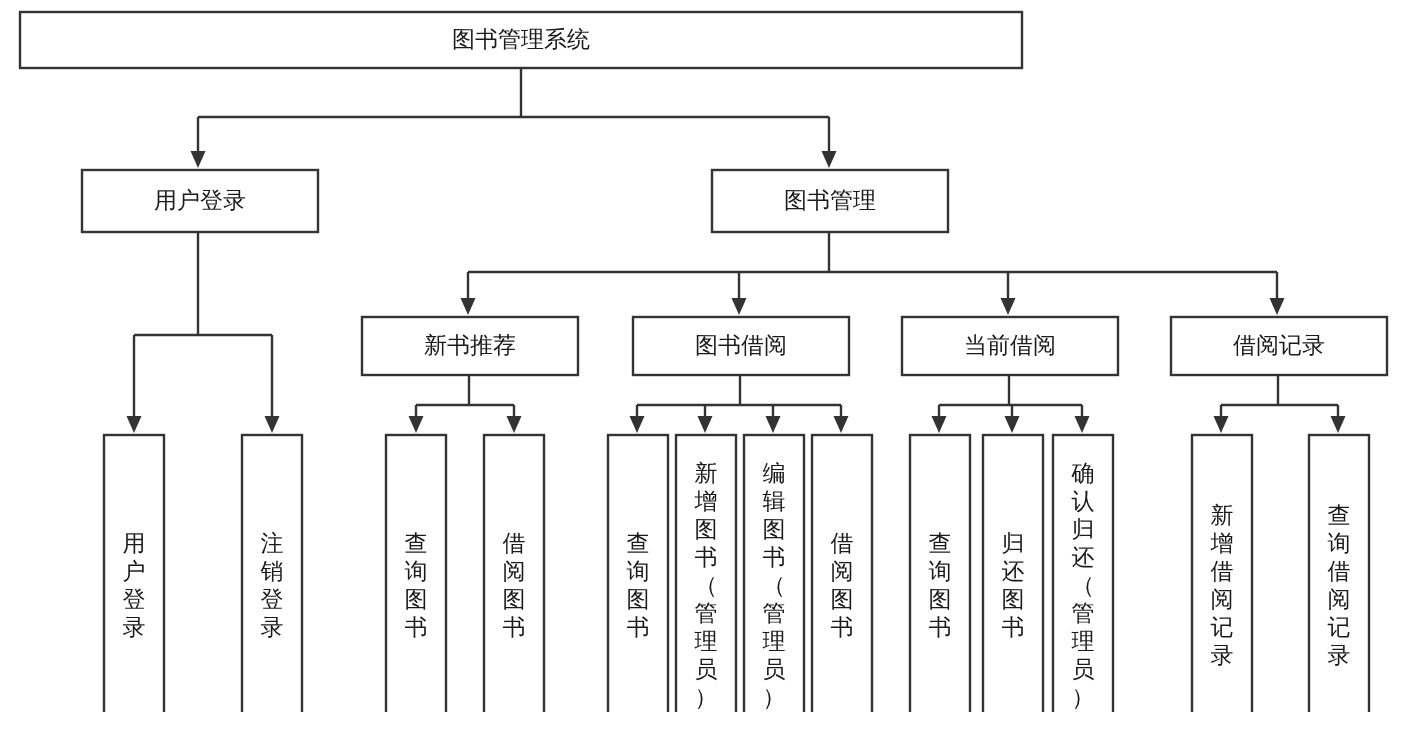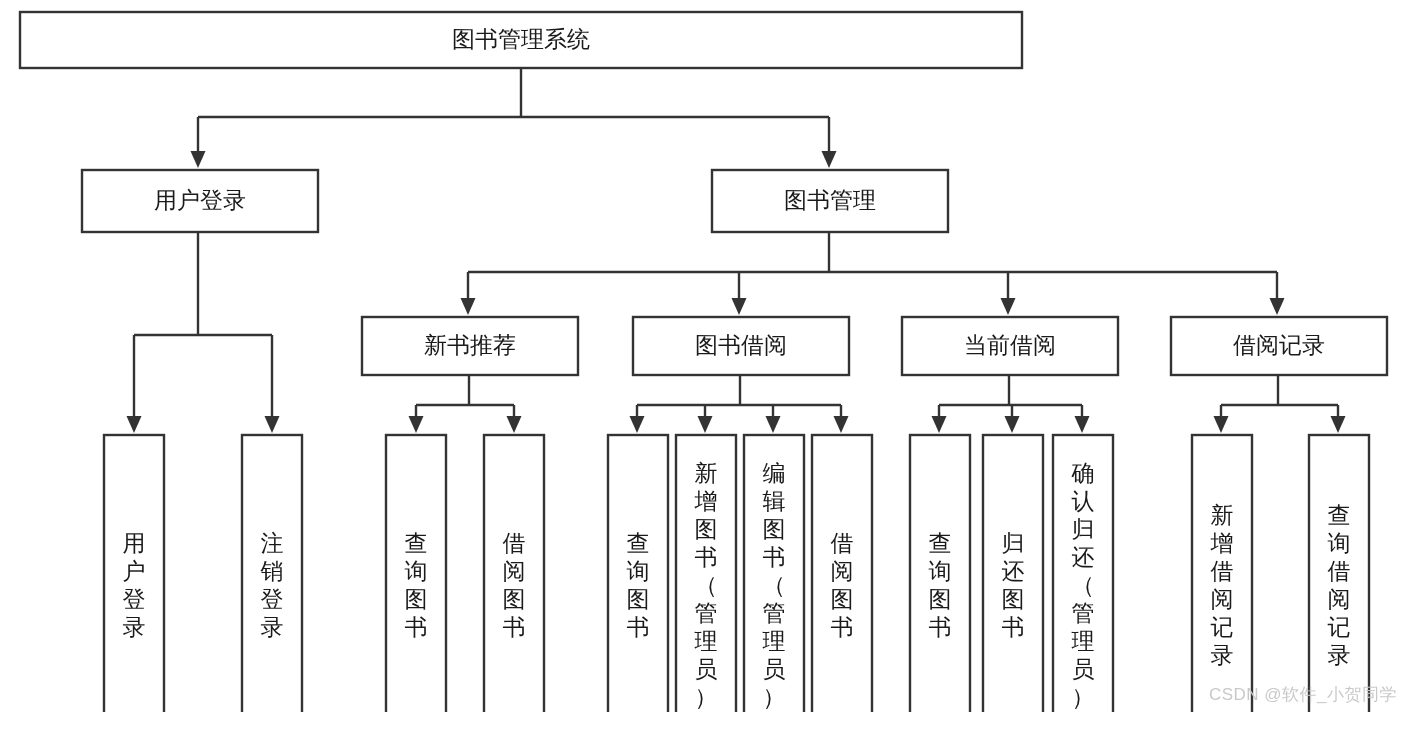--- a/index.html
+++ b/index.html
@@ -212,14 +212,13 @@
       </g>
       <g>
         <rect x="1192" y="435" width="60" height="300" class="node-box"></rect>
         <text x="1222" y="522.84" class="node-label-v"><tspan x="1222" dy="0">新</tspan><tspan x="1222" dy="28">增</tspan><tspan x="1222" dy="28">借</tspan><tspan x="1222" dy="28">阅</tspan><tspan x="1222" dy="28">记</tspan><tspan x="1222" dy="28">录</tspan></text>
       </g>
       <g>
         <rect x="1309" y="435" width="60" height="300" class="node-box"></rect>
         <text x="1339" y="522.84" class="node-label-v"><tspan x="1339" dy="0">查</tspan><tspan x="1339" dy="28">询</tspan><tspan x="1339" dy="28">借</tspan><tspan x="1339" dy="28">阅</tspan><tspan x="1339" dy="28">记</tspan><tspan x="1339" dy="28">录</tspan></text>
       </g>
     </svg>
-  <div class="watermark-text">CSDN @软件_小贺同学</div>
 </div>
 
 </body></html>

